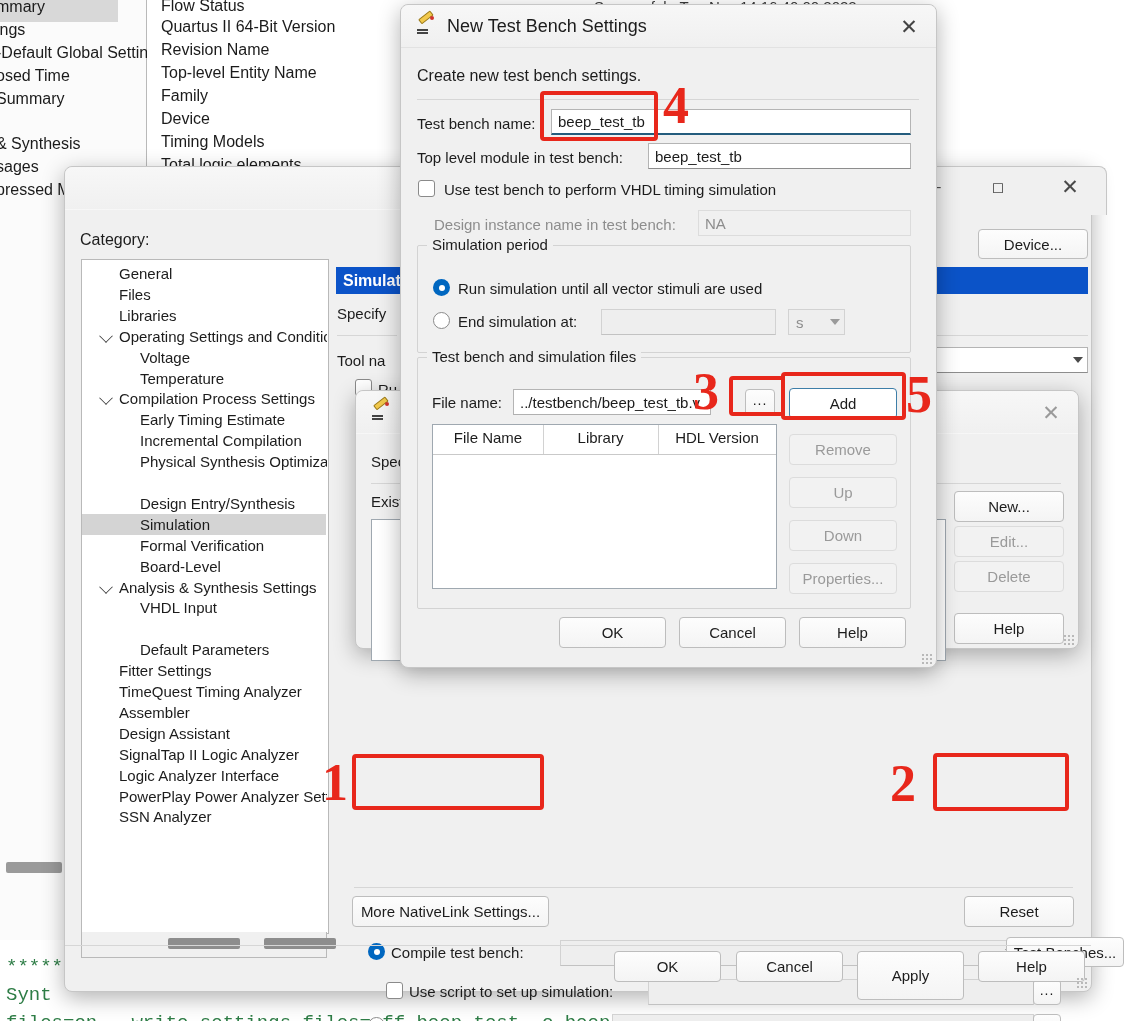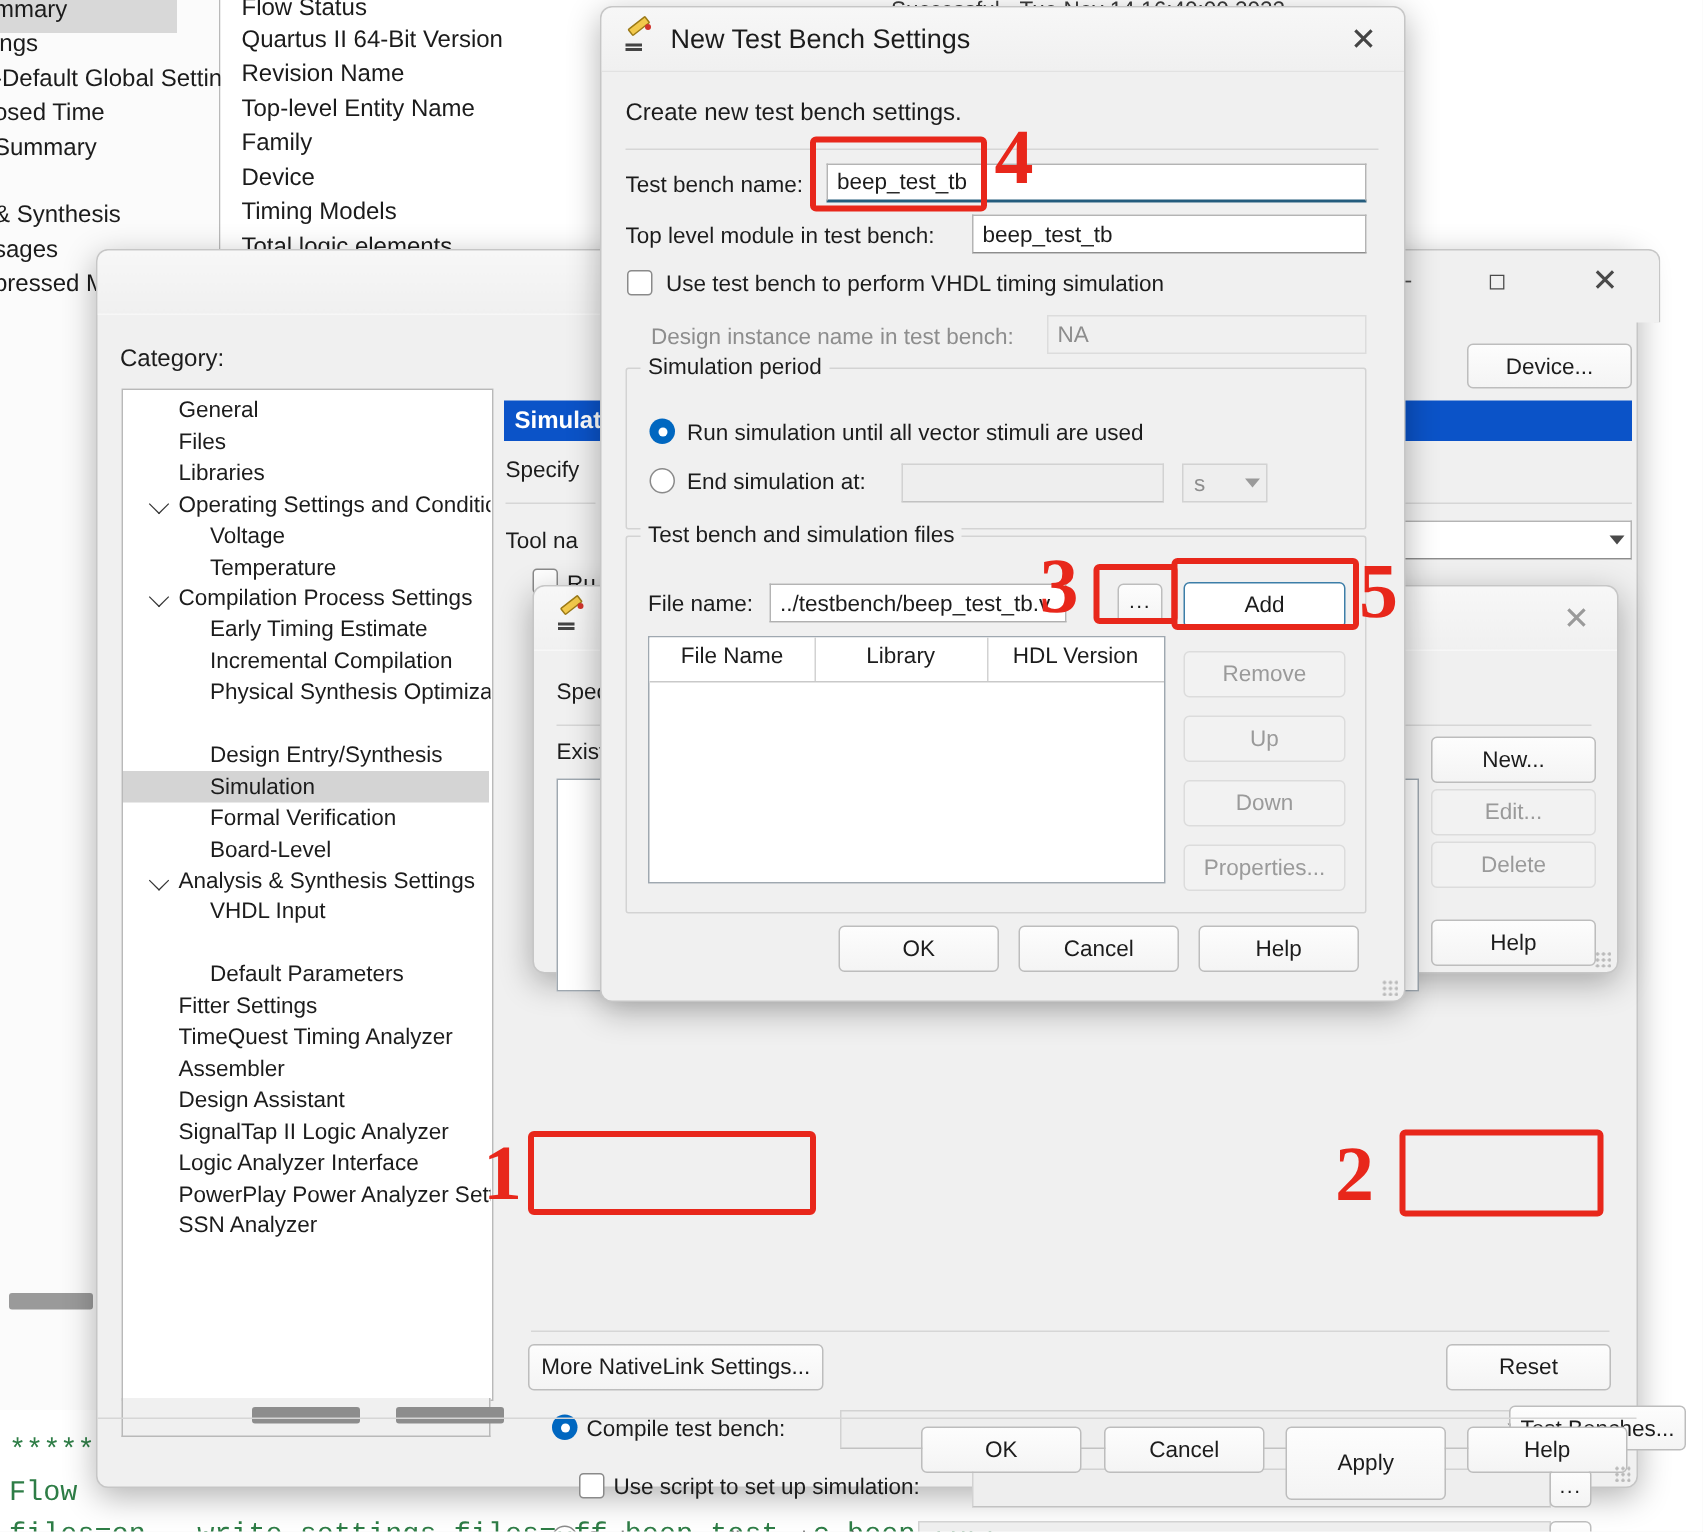--- a/index.html
+++ b/index.html
@@ -111,21 +111,21 @@
   <div class="abs bg-table-row" style="top:18px">Quartus II 64-Bit Version</div>
   <div class="abs bg-table-row" style="top:41px">Revision Name</div>
   <div class="abs bg-table-row" style="top:64px">Top-level Entity Name</div>
   <div class="abs bg-table-row" style="top:87px">Family</div>
   <div class="abs bg-table-row" style="top:110px">Device</div>
   <div class="abs bg-table-row" style="top:133px">Timing Models</div>
   <div class="abs bg-table-row" style="top:156px">Total logic elements</div>
 
   <div class="abs" id="bg-console">
     <div class="abs console-line" style="top:10px">*****</div>
-    <div class="abs console-line" style="top:38px"> Flow</div>
+    <div class="abs console-line" style="top:38px"> Synt</div>
     <div class="abs console-line" style="top:66px">files=on --write_settings_files=off beep_test -c beep_test</div>
   </div>
 </div>
 
 <div class="abs win" id="settings-win" style="left:64px;top:166px;width:1026px;height:824px;">
 
   <div class="win-title">
     <span class="pencil-icon">
       <i class="body"></i>
         <i class="tip"></i>

